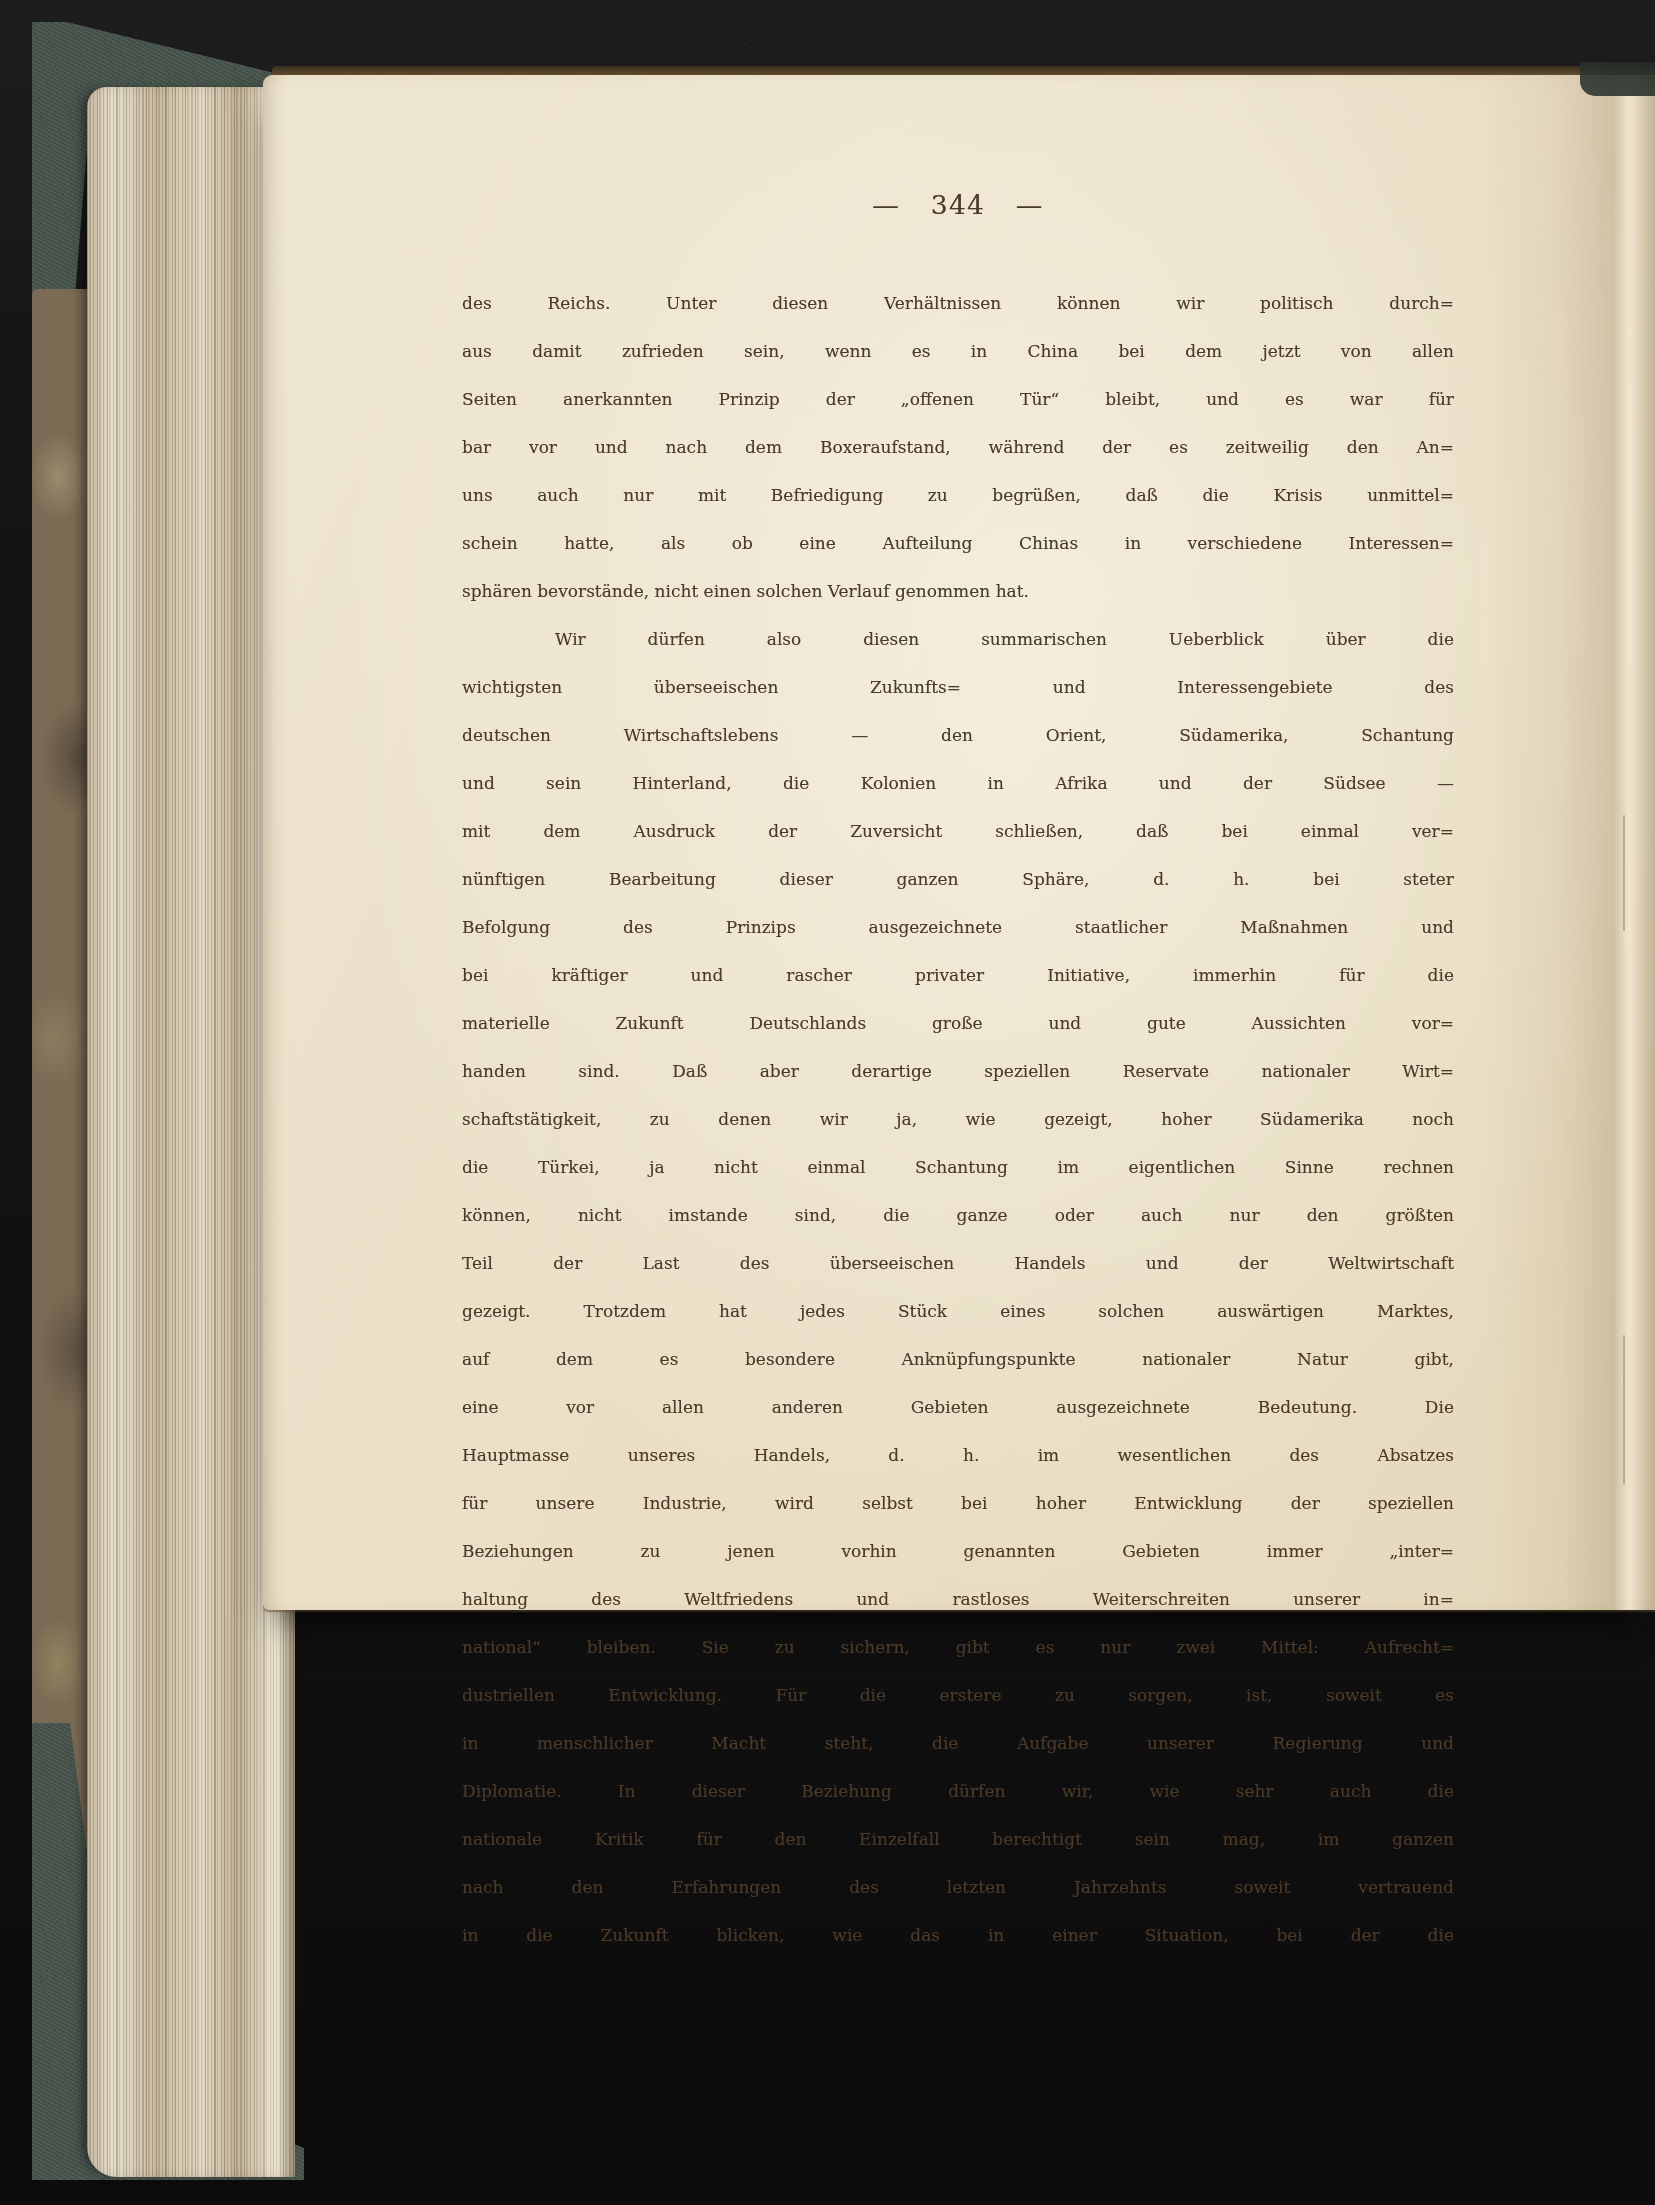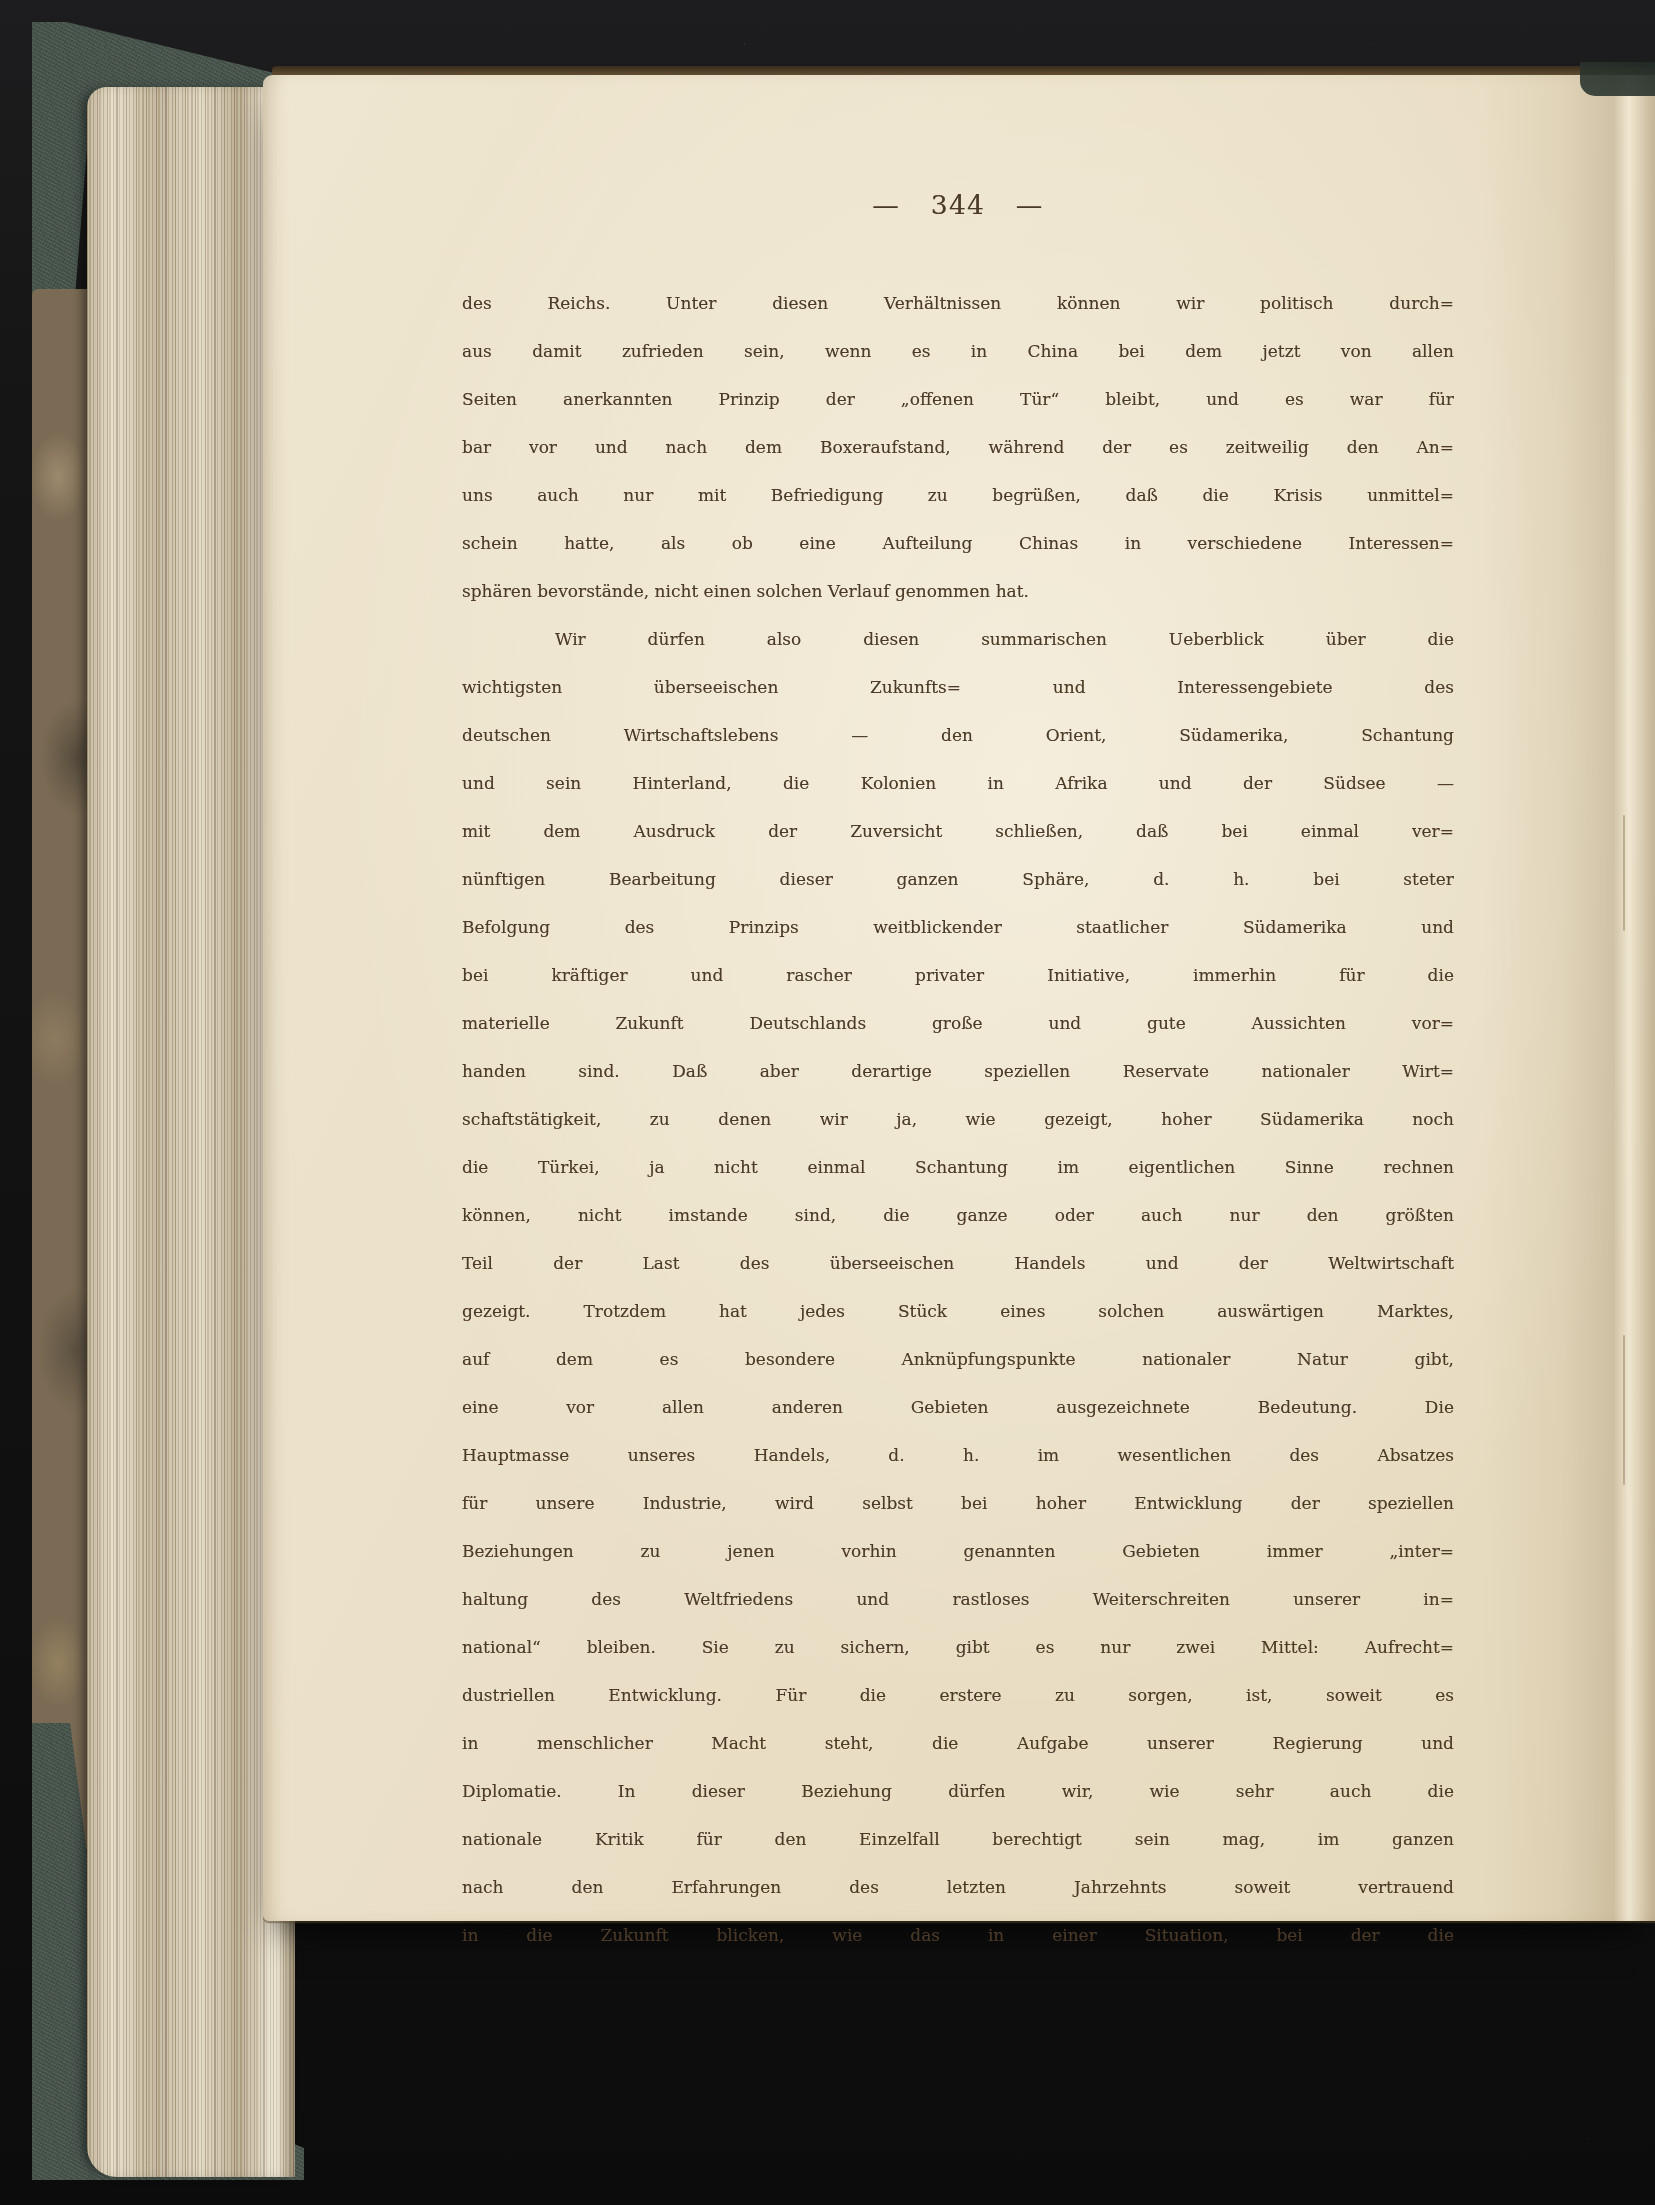--- a/index.html
+++ b/index.html
@@ -83,21 +83,21 @@
     border-radius: 4.6px 0 0 4.6px;
   }
   .adjacent-cover-shadow {
     position: absolute; right: 0; top: 62px; width: 75px; height: 34px; z-index: 6;
     background: linear-gradient(200deg, #232b27, #2e3a33);
     border-radius: 0 0 0 15px; opacity: .9;
   }
 
   
   .page {
-    position: absolute; left: 263px; top: 75px; width: 1392px; height: 1846px; z-index: 5;
+    position: absolute; left: 263px; top: 75px; width: 1392px; height: 1535px; z-index: 5;
     background-color: var(--paper, #eae0c8);
     background-image:
       radial-gradient(925px 1272px at 55% 38%, rgba(255,252,242,.5), transparent 75%),
       linear-gradient(115deg, #efe6d1 0%, #eadfc6 48%, #e5d9bc 100%);
     border-radius: 9.3px 0 0 5.8px;
     box-shadow:
       inset 15px 0 21px -12.7px rgba(120,95,60,.4),
       0 2.3px 0 rgba(90,70,45,.45),
       0 23px 35px -17.3px rgba(0,0,0,.85);
   }
@@ -172,21 +172,21 @@
         <div class="line">bar vor und nach dem Boxeraufstand, während der es zeitweilig den An=</div>
         <div class="line">uns auch nur mit Befriedigung zu begrüßen, daß die Krisis unmittel=</div>
         <div class="line">schein hatte, als ob eine Aufteilung Chinas in verschiedene Interessen=</div>
         <div class="line flush">sphären bevorstände, nicht einen solchen Verlauf genommen hat.</div>
         <div class="line indent">Wir dürfen also diesen summarischen Ueberblick über die</div>
         <div class="line">wichtigsten überseeischen Zukunfts= und Interessengebiete des</div>
         <div class="line">deutschen Wirtschaftslebens — den Orient, Südamerika, Schantung</div>
         <div class="line">und sein Hinterland, die Kolonien in Afrika und der Südsee —</div>
         <div class="line">mit dem Ausdruck der Zuversicht schließen, daß bei einmal ver=</div>
         <div class="line">nünftigen Bearbeitung dieser ganzen Sphäre, d. h. bei steter</div>
-        <div class="line">Befolgung des Prinzips weitblickender staatlicher Südamerika und</div>
+        <div class="line">Befolgung des Prinzips ausgezeichnete staatlicher Maßnahmen und</div>
         <div class="line">bei kräftiger und rascher privater Initiative, immerhin für die</div>
         <div class="line">materielle Zukunft Deutschlands große und gute Aussichten vor=</div>
         <div class="line">handen sind. Daß aber derartige speziellen Reservate nationaler Wirt=</div>
         <div class="line">schaftstätigkeit, zu denen wir ja, wie gezeigt, hoher Südamerika noch</div>
         <div class="line">die Türkei, ja nicht einmal Schantung im eigentlichen Sinne rechnen</div>
         <div class="line">können, nicht imstande sind, die ganze oder auch nur den größten</div>
         <div class="line">Teil der Last des überseeischen Handels und der Weltwirtschaft</div>
         <div class="line">gezeigt. Trotzdem hat jedes Stück eines solchen auswärtigen Marktes,</div>
         <div class="line">auf dem es besondere Anknüpfungspunkte nationaler Natur gibt,</div>
         <div class="line">eine vor allen anderen Gebieten ausgezeichnete Bedeutung. Die</div>

